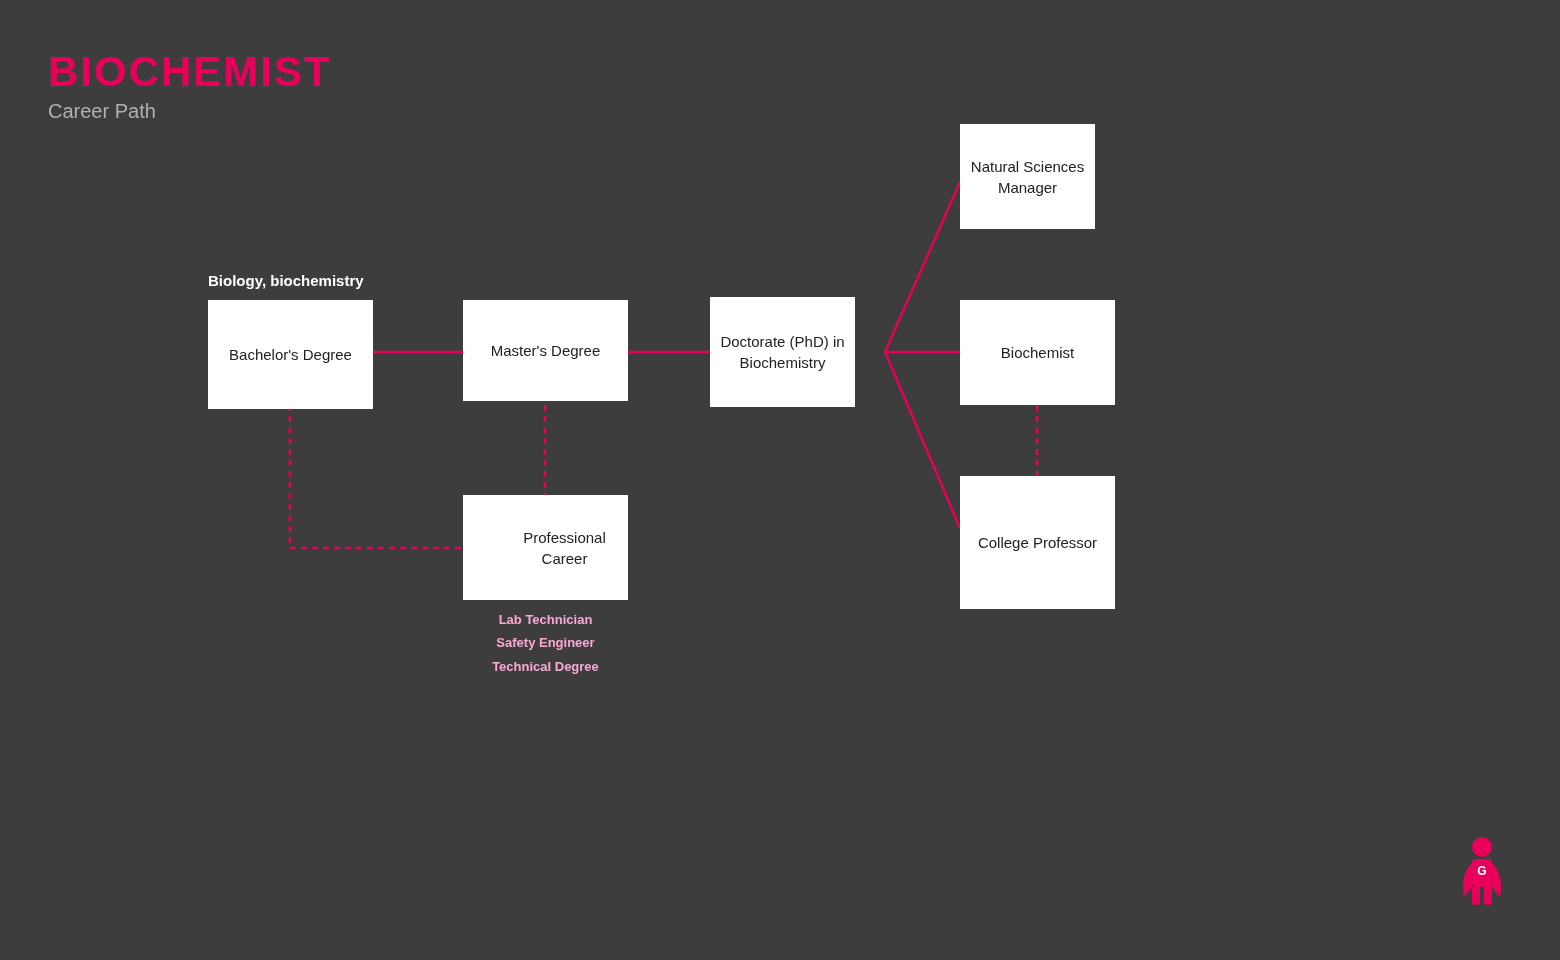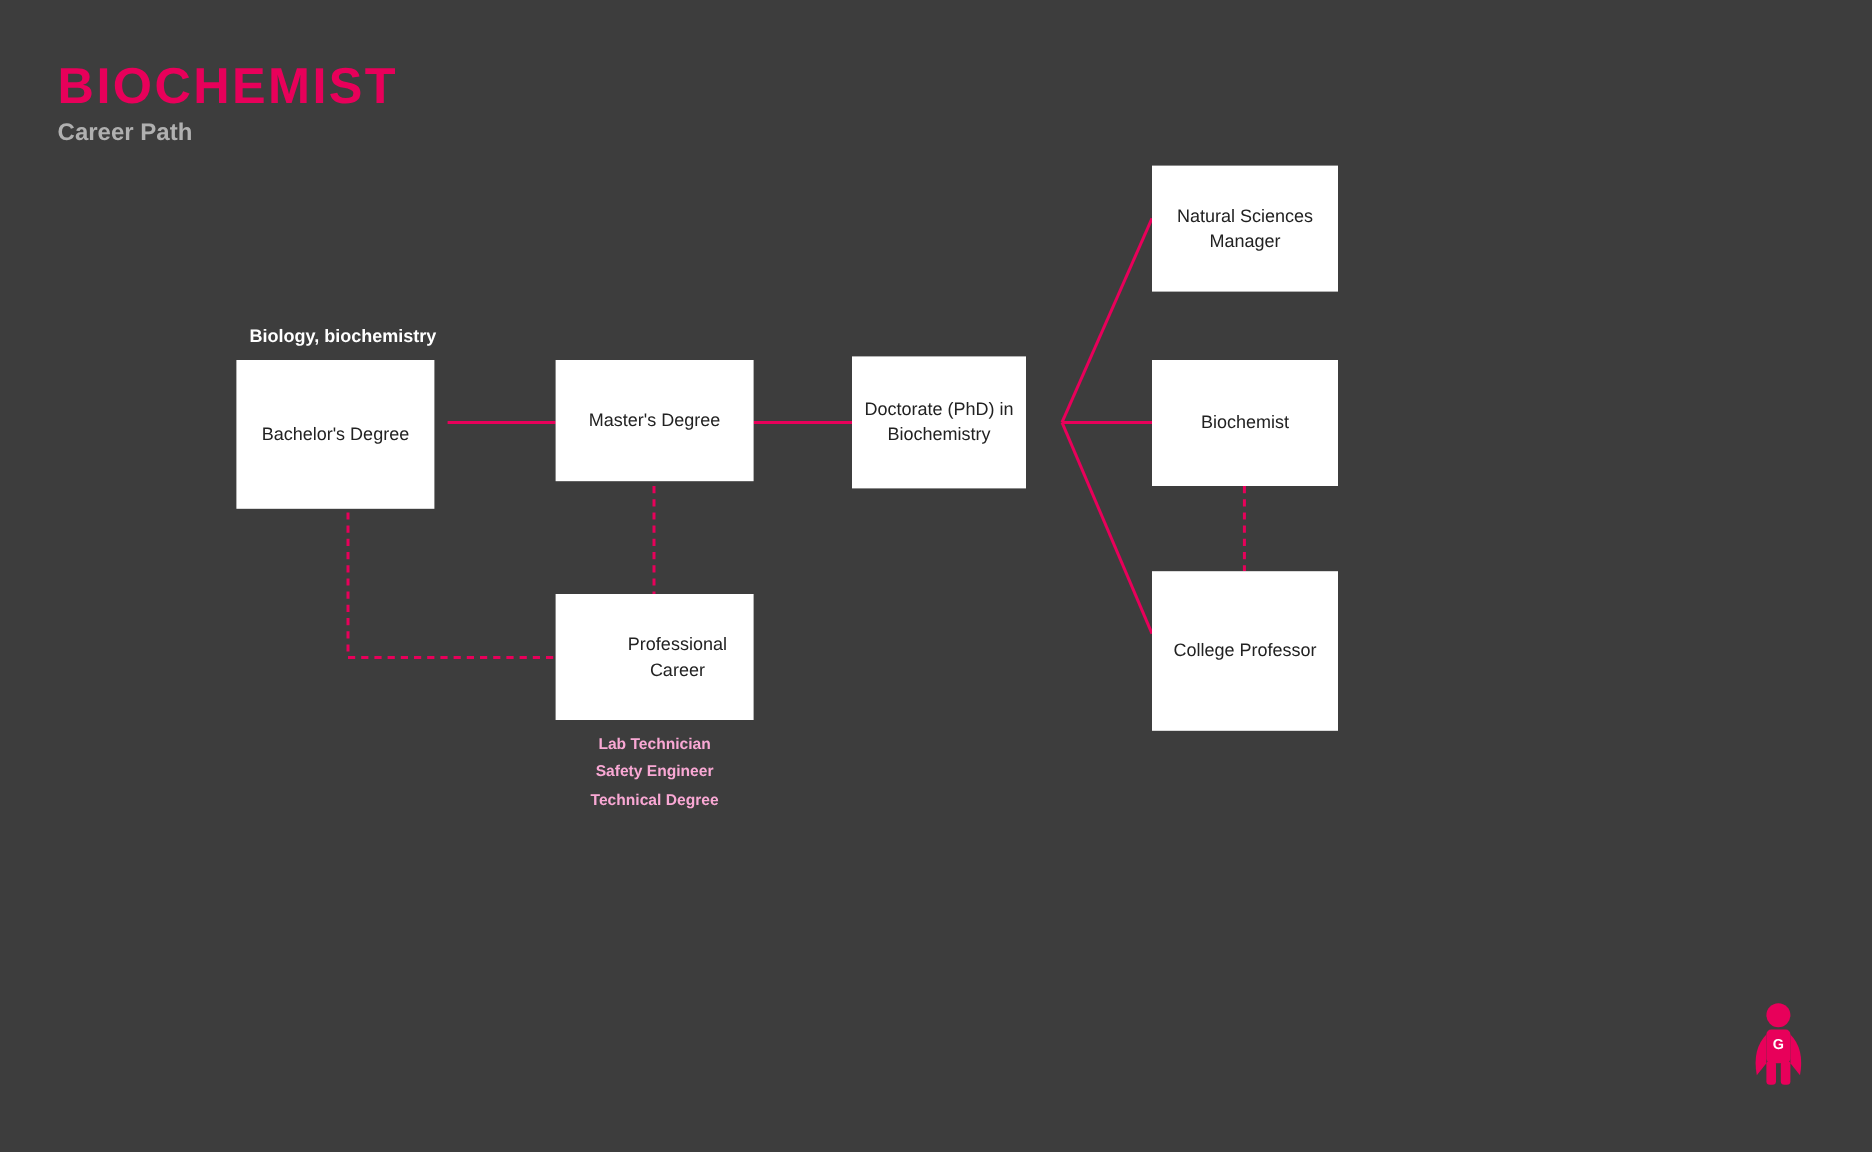--- a/index.html
+++ b/index.html
@@ -23,21 +23,21 @@
       font-size: 42px;
       font-weight: 900;
       color: #e8005a;
       letter-spacing: 2px;
       text-transform: uppercase;
     }
 
     .subtitle {
       font-size: 20px;
       color: #b0b0b0;
-      font-weight: 700;
+      font-weight: 400;
       margin-top: 4px;
     }
 
     
     .node {
       position: absolute;
       background: #ffffff;
       display: flex;
       align-items: center;
       justify-content: center;
@@ -108,34 +108,34 @@
   <line x1="1037" y1="405" x2="1037" y2="476" stroke="#e8005a" stroke-width="2.5" stroke-dasharray="6,5"></line>
 </svg>
 
 <div class="header">
   <div class="title">BIOCHEMIST</div>
   <div class="subtitle">Career Path</div>
 </div>
 
 <div class="label-above" style="left: 208px; top: 272px;">Biology, biochemistry</div>
 
-<div class="node" style="left:197px; top:300px; width:165px; height:124px;">
+<div class="node" style="left:208px; top:300px; width:165px; height:109px;">
   <span>Bachelor's Degree</span>
 </div>
 
 <div class="node" style="left:463px; top:300px; width:165px; height:101px;">
   <span>Master's Degree</span>
 </div>
 
 <div class="node" style="left:710px; top:297px; width:145px; height:110px;">
   <span style="white-space: pre-line;">Doctorate (PhD) in
 Biochemistry</span>
 </div>
 
-<div class="node" style="left:960px; top:138px; width:155px; height:105px;">
+<div class="node" style="left:960px; top:124px; width:135px; height:105px;">
   <span style="white-space: pre-line;">Natural Sciences
 Manager</span>
 </div>
 
 <div class="node" style="left:960px; top:300px; width:155px; height:105px;">
   <span>Biochemist</span>
 </div>
 
 <div class="node" style="left:463px; top:495px; width:165px; height:105px;padding-left:38px;">
   <span style="white-space: pre-line;">Professional

